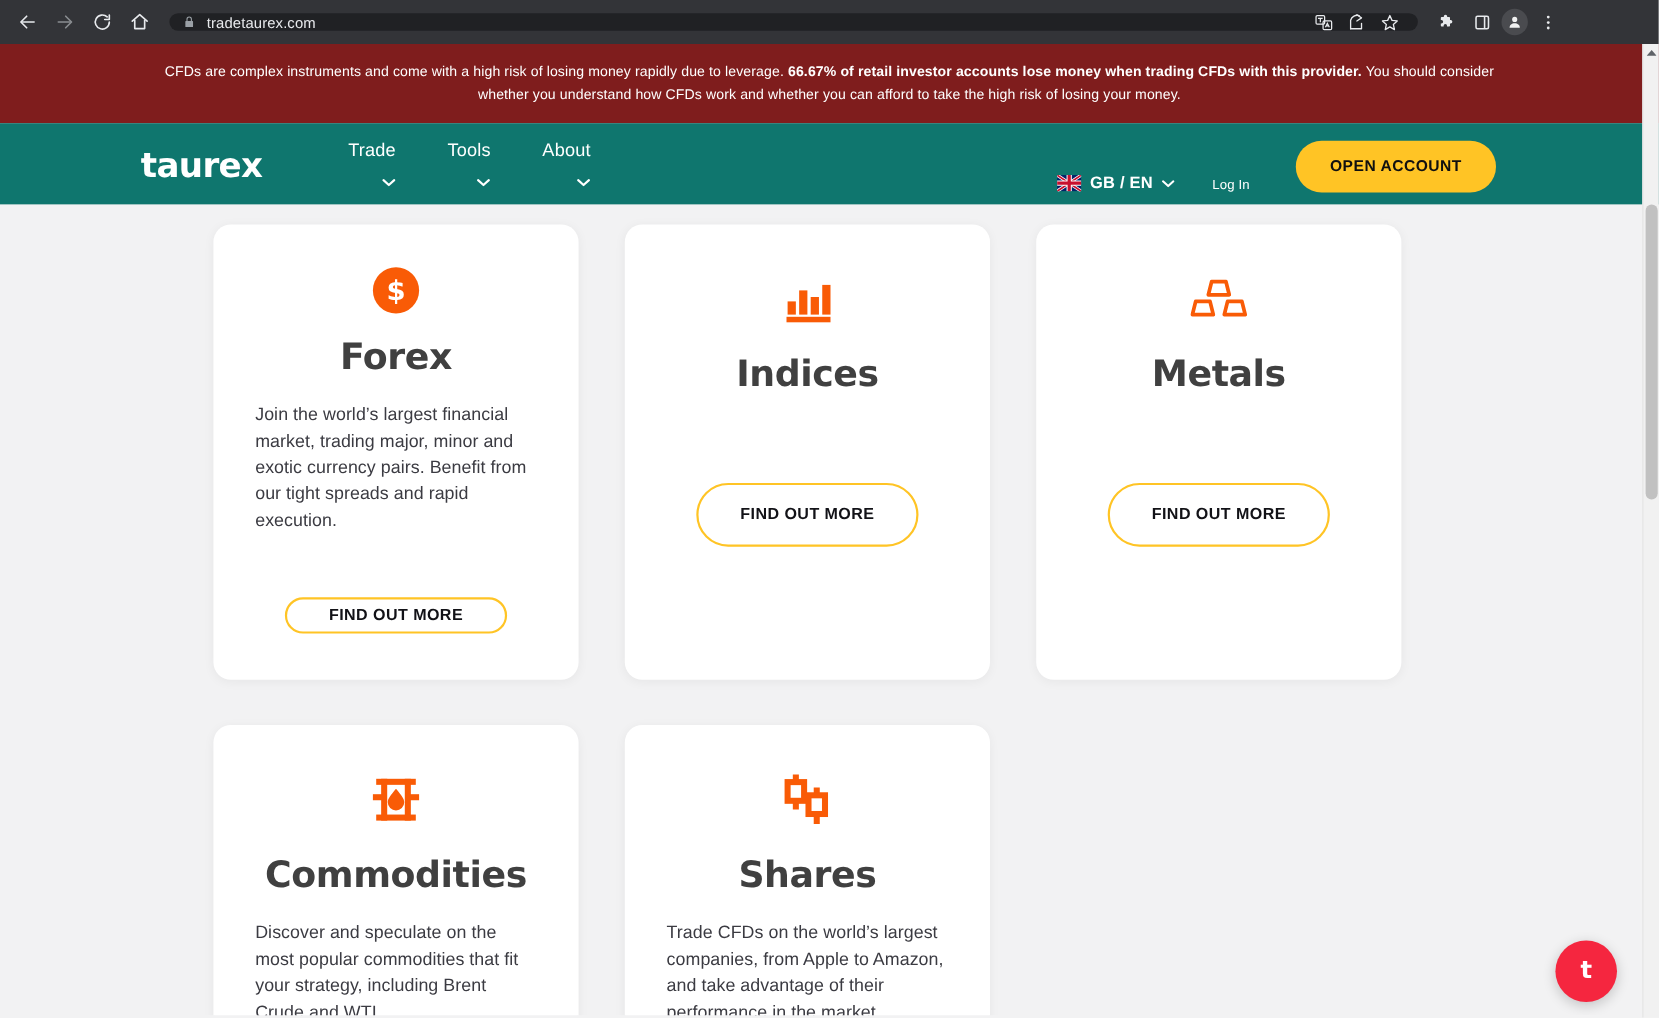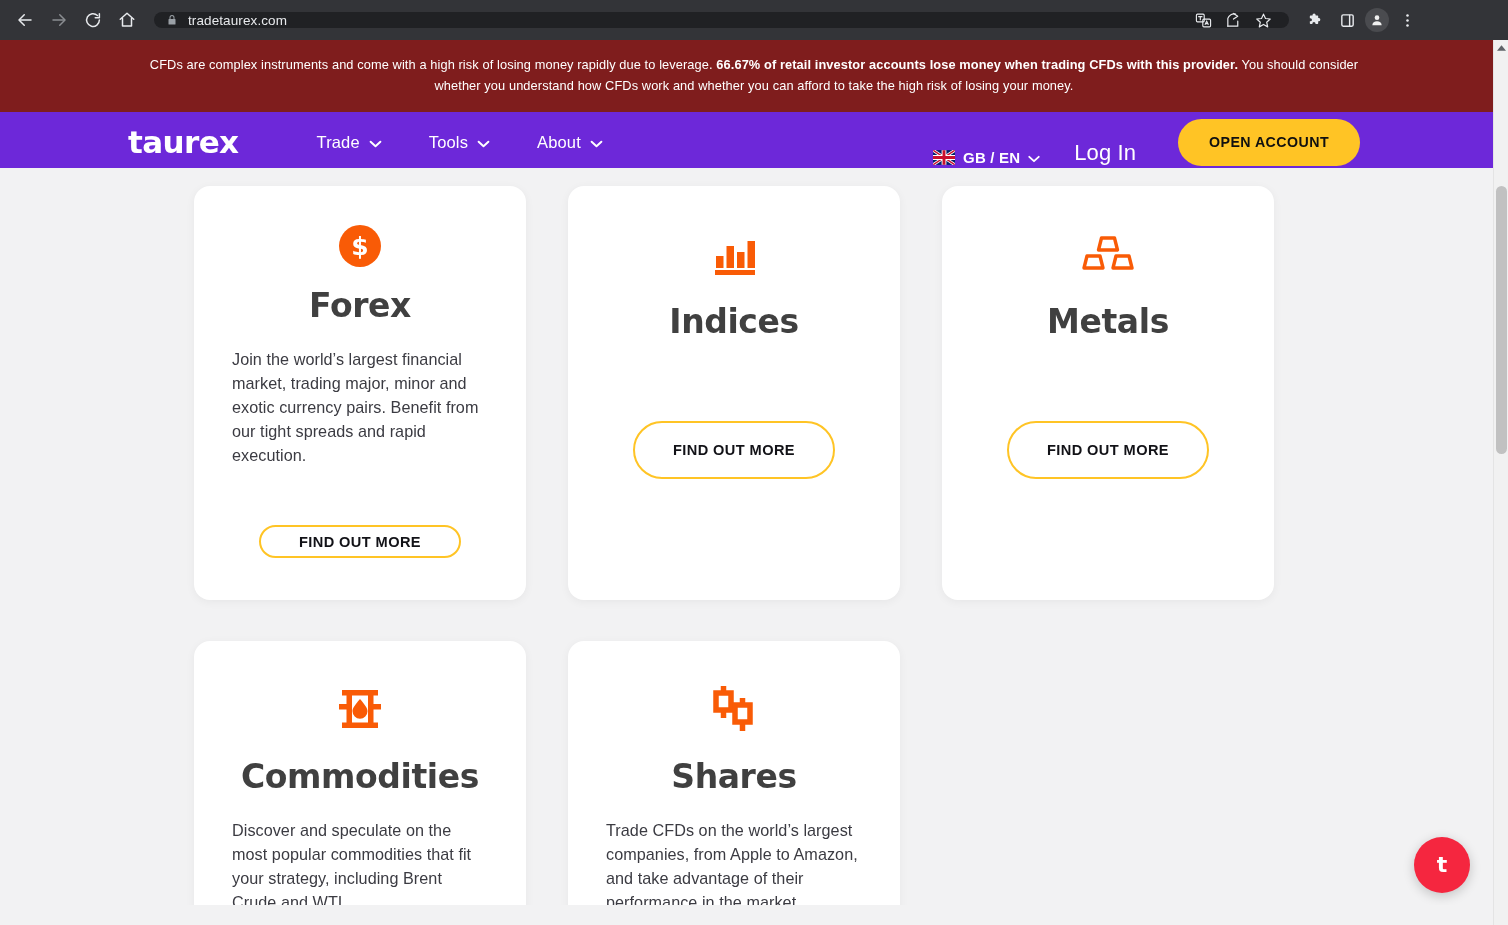--- a/index.html
+++ b/index.html
@@ -71,53 +71,54 @@
     text-align: center;
     font-size: 12.8px;
     line-height: 21px;
     letter-spacing: .1px;
   }
   .risk-banner b { font-weight: 700; }
   .risk-inner { max-width: 1230px; margin: 0 auto; }
 
   
   .site-nav {
-    background: #6d28d9;
-    height: 56px;
+    background: #0f766e;
+    height: 74px;
     display: flex; align-items: center;
     padding: 4px 148px 0 128px;
   }
   .logo {
     color: #fff;
     font-size: 31px;
     font-weight: 700;
     letter-spacing: -0.6px;
     font-family: "DejaVu Sans", sans-serif;
     margin-right: 78px;
   }
   .nav-links { display: flex; align-items: center; gap: 47px; }
   .nav-link {
     color: #fff; font-size: 16.5px;
     display: flex; align-items: flex-end; gap: 9px;
     letter-spacing: .15px;
+    flex-direction: column;
   }
   .caret { display: block; }
   .nav-right {
     margin-left: auto;
     display: flex; align-items: flex-end; gap: 0;
   }
   .lang-select {
     display: flex; align-items: center; gap: 8px;
     color: #fff; font-size: 15px; font-weight: 600;
     letter-spacing: .2px;
     margin-right: 34px;
   }
   .flag { width: 22px; height: 15px; flex: none; border-radius: 1px; }
   .login-link {
-    color: #fff; font-size: 22px;
+    color: #fff; font-size: 12px;
     margin-right: 42px;
     letter-spacing: .1px;
   }
   .cta-btn {
     background: #ffc425;
     color: #101010;
     border: none;
     border-radius: 26px;
     height: 47px;
     padding: 0 31px;

